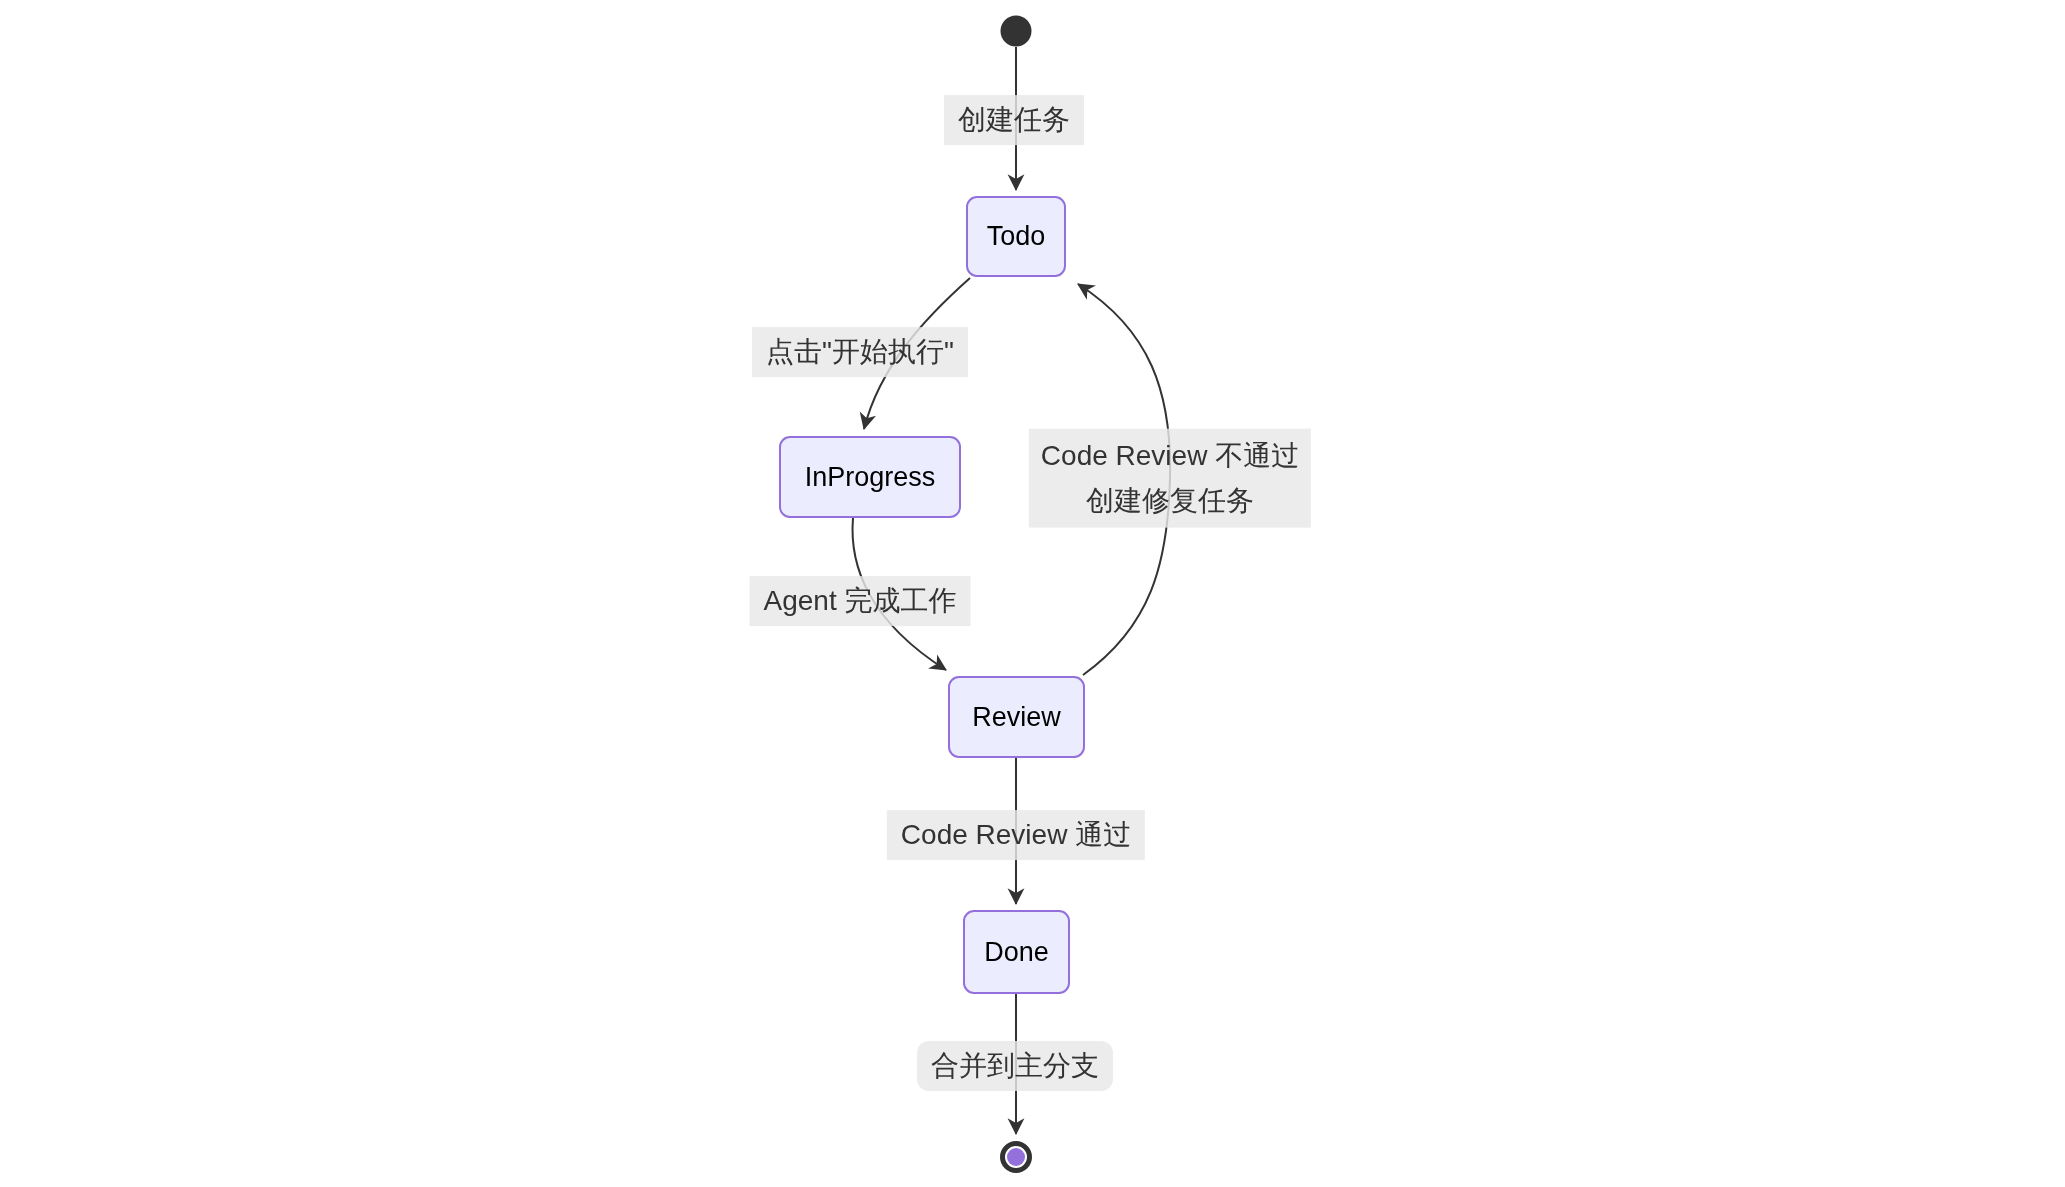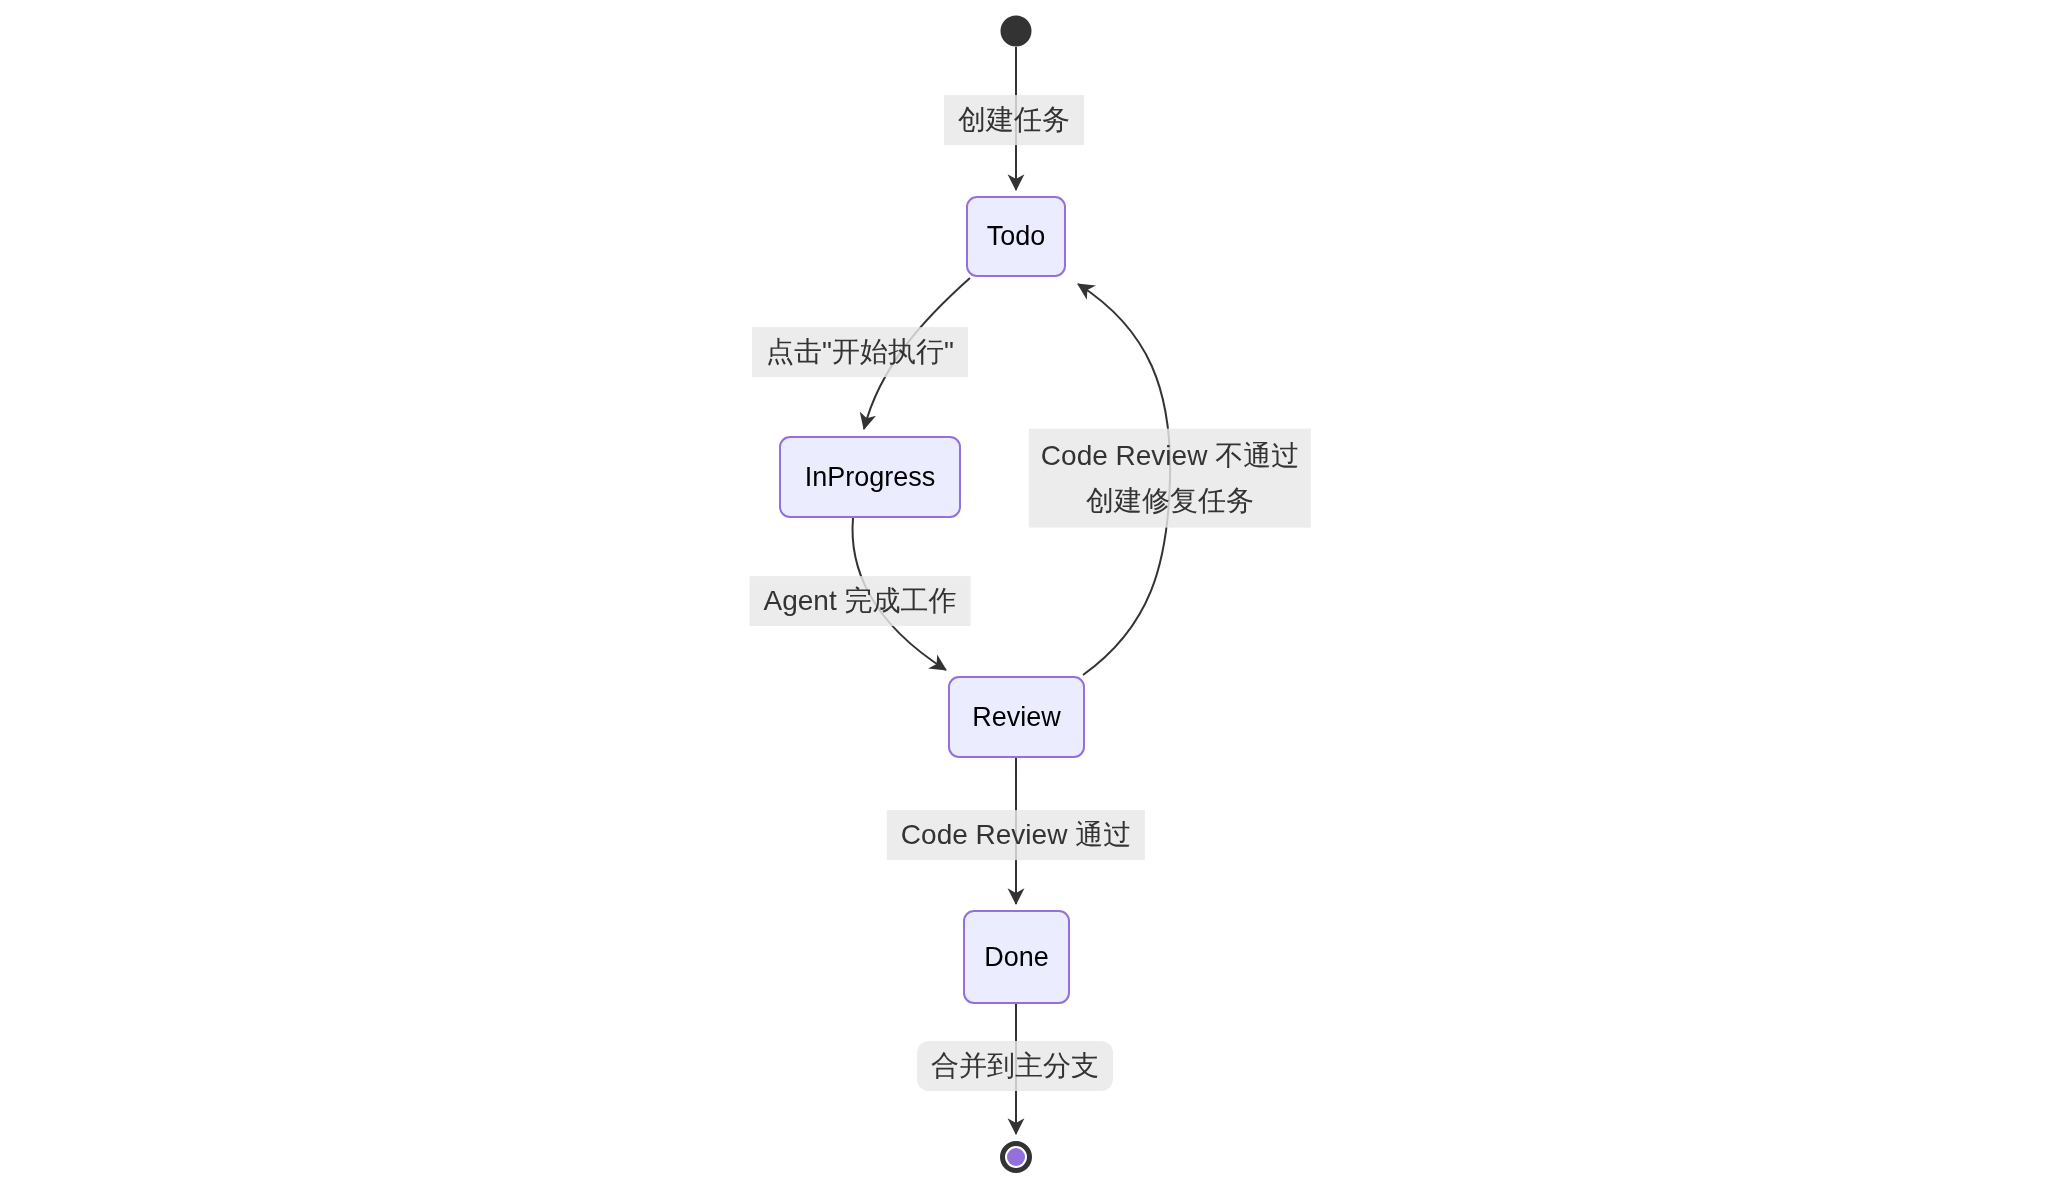--- a/index.html
+++ b/index.html
@@ -77,21 +77,21 @@
   </div>
 
   <div class="state-node" style="left:771px; top:436px; width:182px; height:82px;margin-left:8px;">
     <span>InProgress</span>
   </div>
 
   <div class="state-node" style="left:948px; top:676px; width:137px; height:82px;align-items:center;">
     <span>Review</span>
   </div>
 
-  <div class="state-node" style="left:963px; top:910px; width:107px; height:94px;">
+  <div class="state-node" style="left:963px; top:910px; width:107px; height:84px;">
     <span>Done</span>
   </div>
 
   <div class="edge-label" style="left:1014px; top:120px;">创建任务</div>
 
   <div class="edge-label" style="left:860px; top:352px;">点击"开始执行"</div>
 
   <div class="edge-label" style="left:860px; top:601px;">Agent 完成工作</div>
 
   <div class="edge-label" style="left:1016px; top:835px;">Code Review 通过</div>

